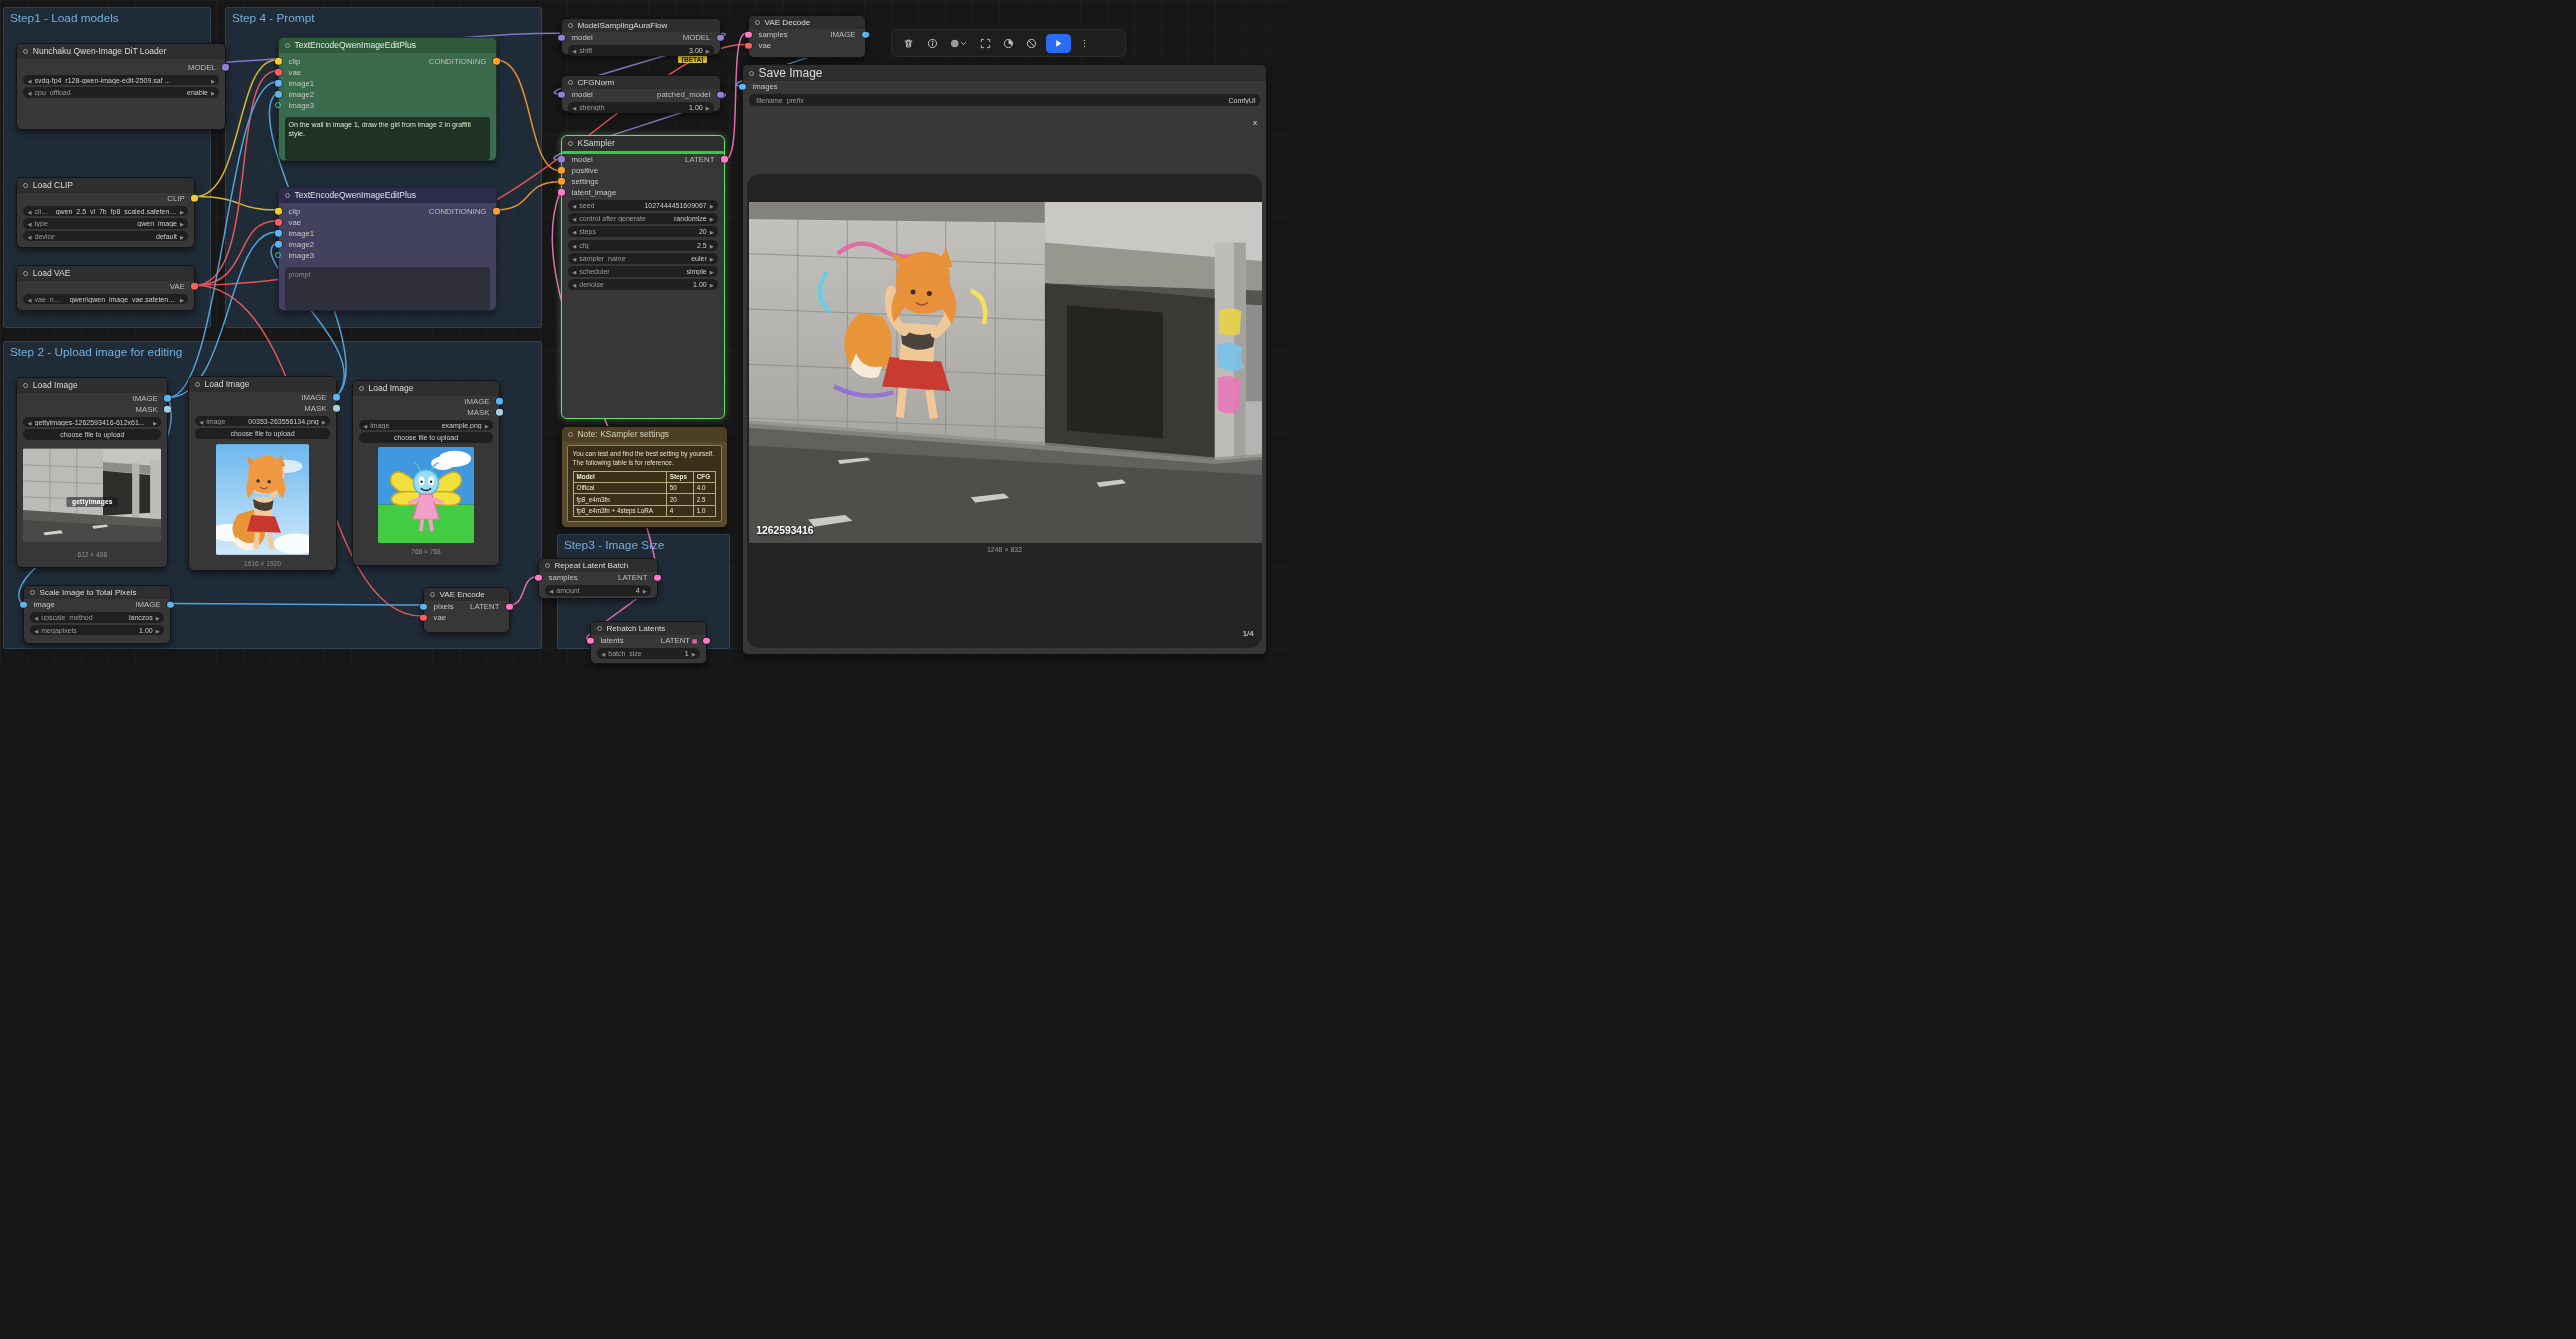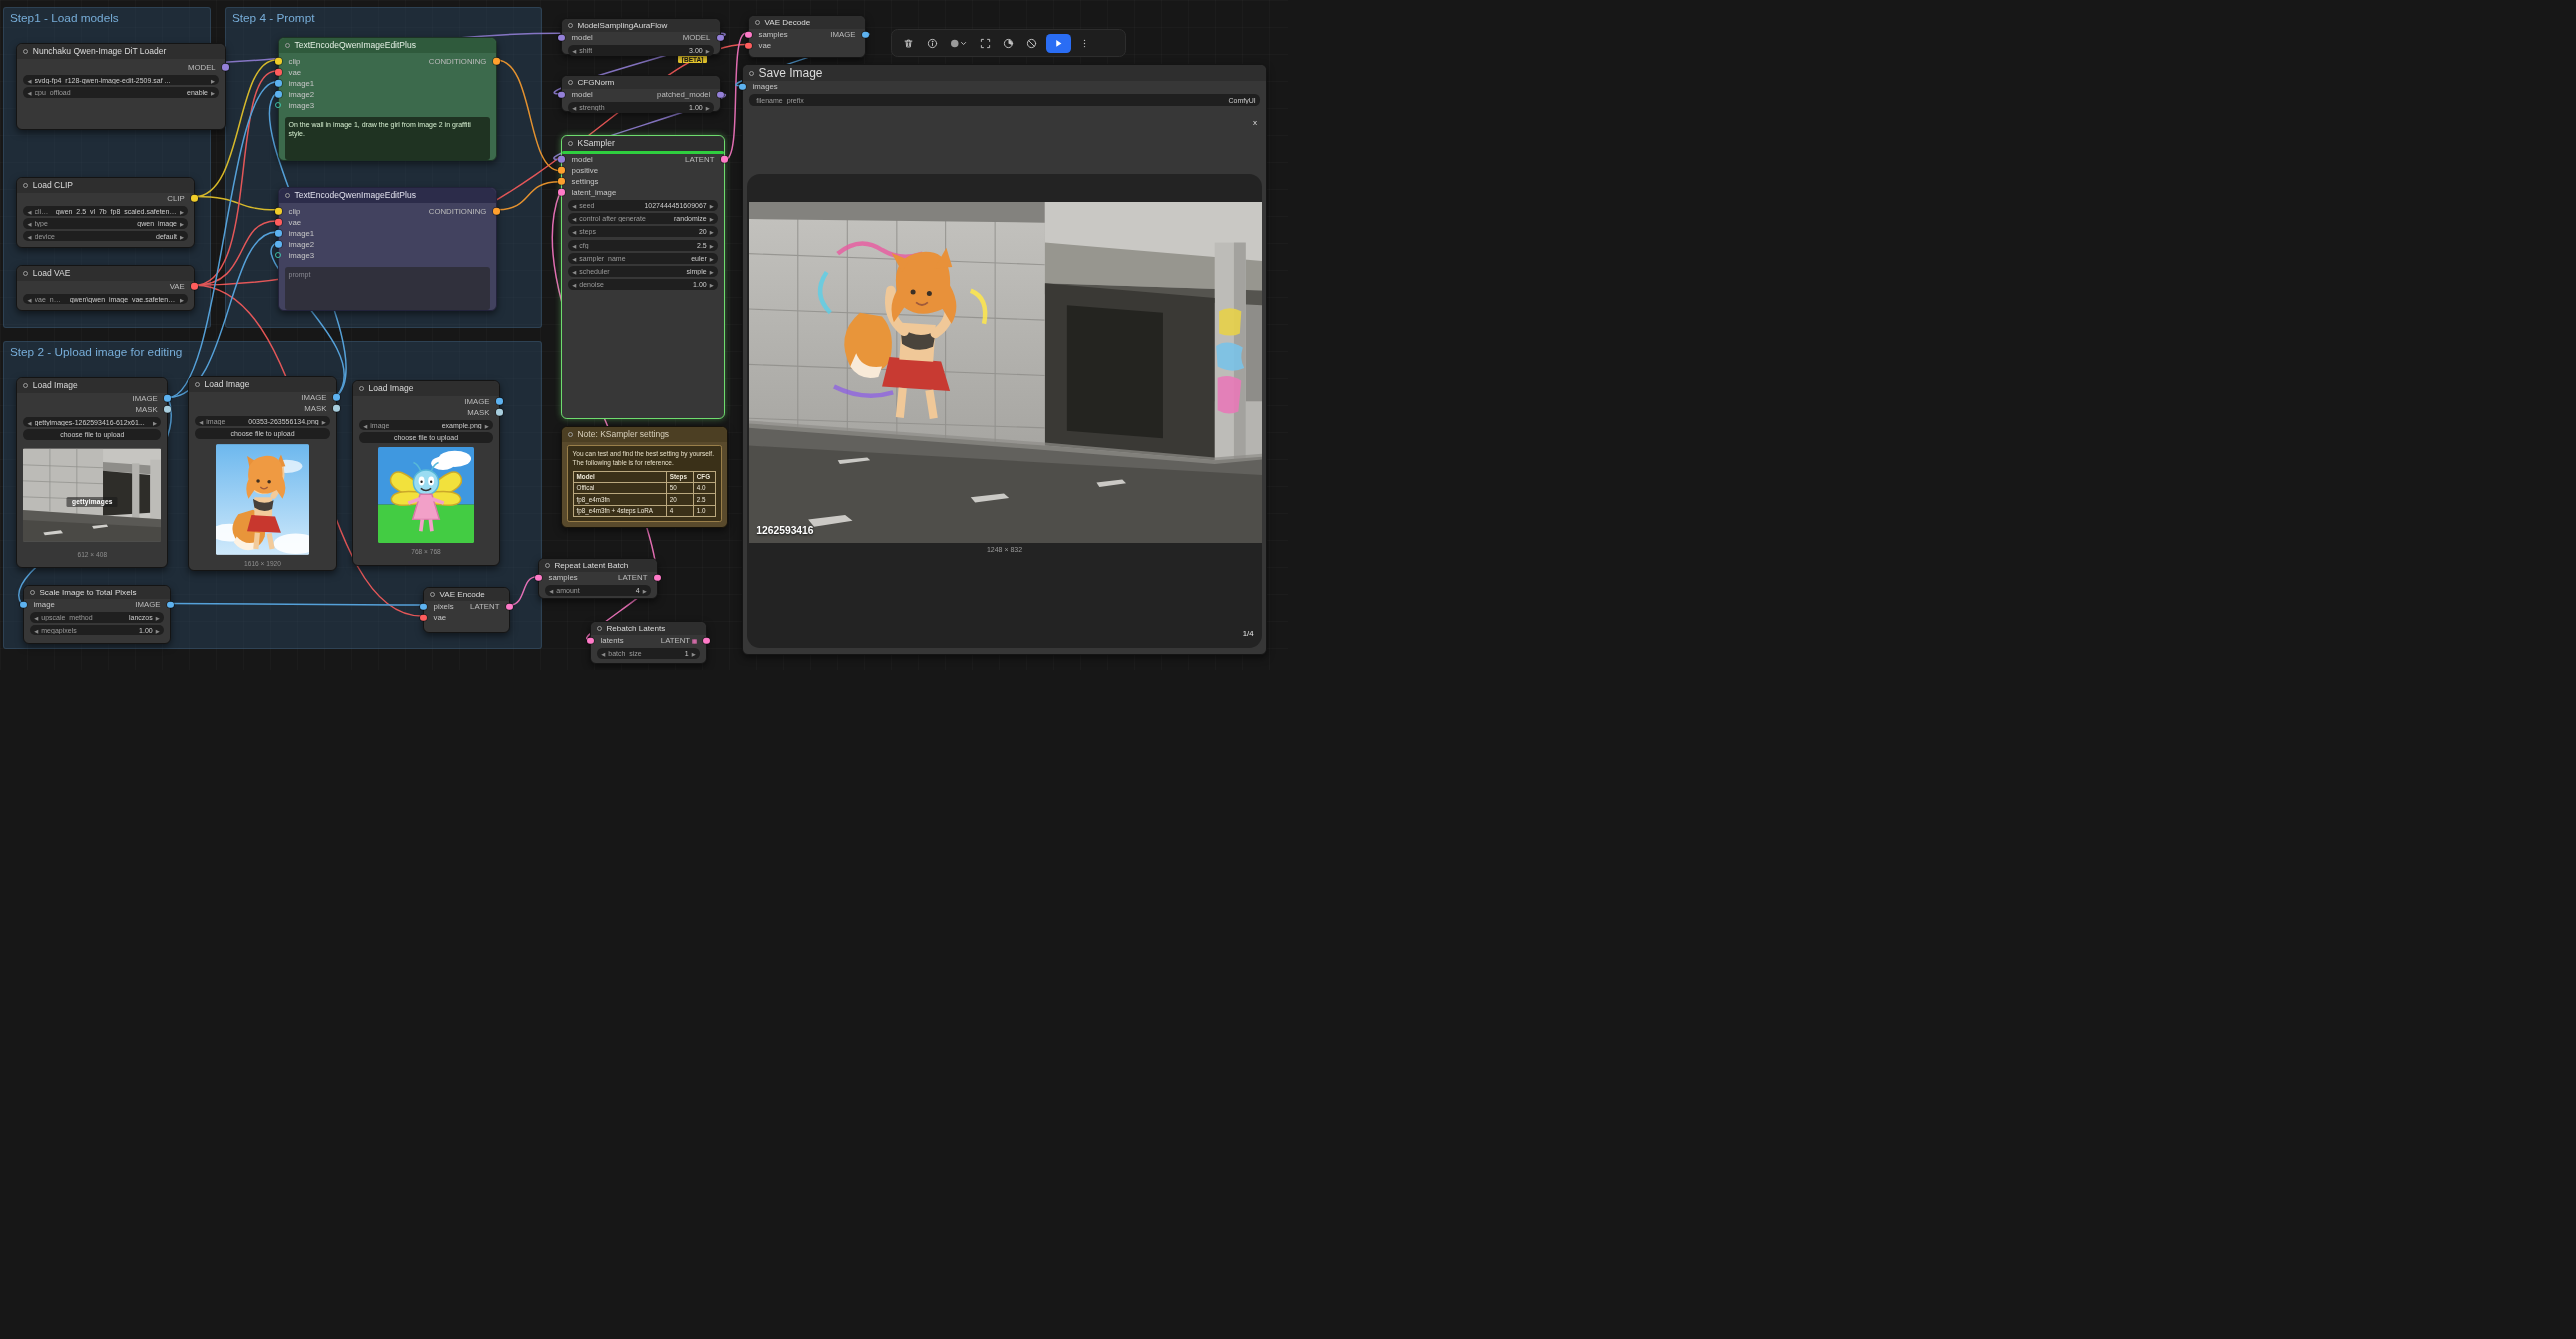--- a/index.html
+++ b/index.html
@@ -72,20 +72,23 @@
 <div id="canvas">
 
   <div class="group" style="left:3px;top:7.4px;width:208px;height:321px">
     <div class="gtitle">Step1 - Load models</div>
   </div>
   <div class="group" style="left:225px;top:7.4px;width:317px;height:321px">
     <div class="gtitle">Step 4 - Prompt</div>
   </div>
   <div class="group" style="left:3px;top:341px;width:539px;height:308px">
     <div class="gtitle">Step 2 - Upload image for editing</div>
+  </div>
+  <div class="group" style="left:557px;top:534px;width:173px;height:115px">
+    <div class="gtitle">Step3 - Image Size</div>
   </div>
 
   <svg id="wires" width="1288" height="670" viewBox="0 0 1744 907">
     <g fill="none" stroke-width="2" opacity="0.88" stroke-linecap="round">
       <path class="wk-model" d="M264,85 C420,85 560,45 758,45"></path>
       <path class="wk-clip" d="M264,266 C330,266 318,81 374,81"></path>
       <path class="wk-clip" d="M264,266 C330,266 318,284 374,284"></path>
       <path class="wk-vae" d="M264,386 C352,386 310,96 374,96"></path>
       <path class="wk-vae" d="M264,386 C340,386 316,299 374,299"></path>
       <path class="wk-vae" d="M264,386 C700,386 860,60 1010,60"></path>

